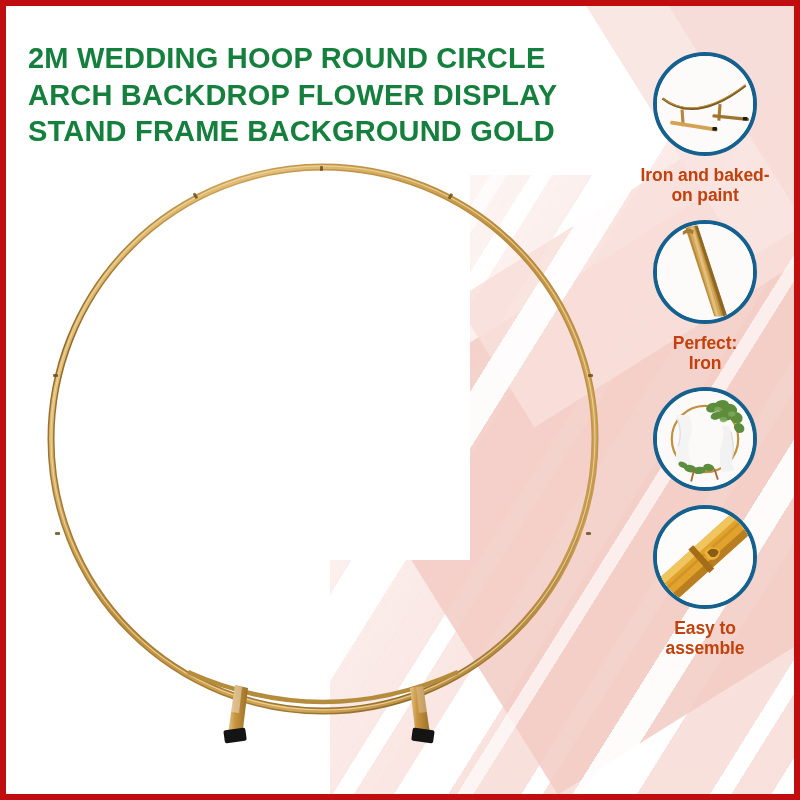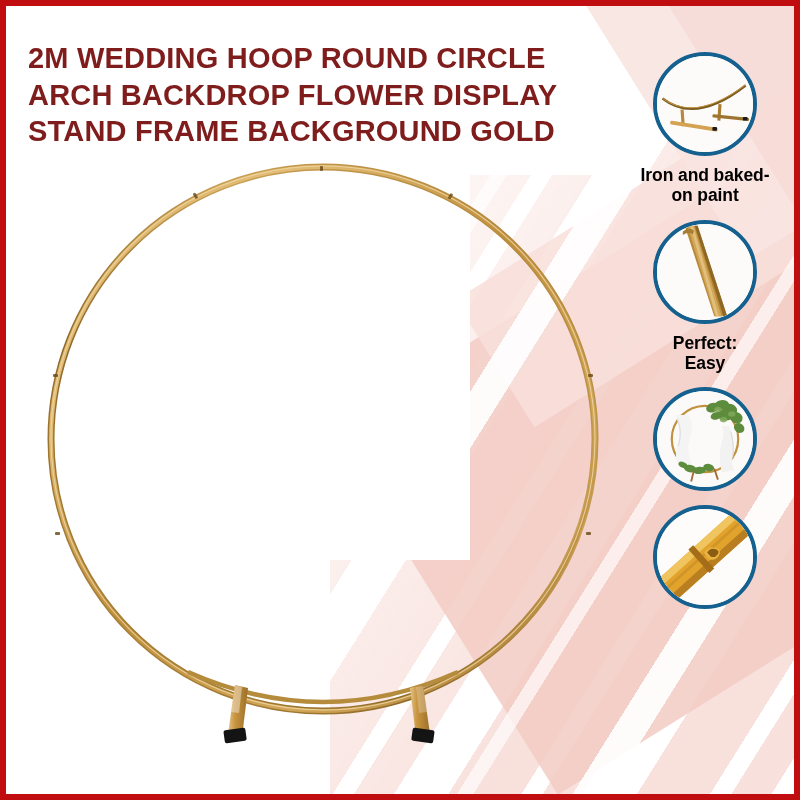--- a/index.html
+++ b/index.html
@@ -159,21 +159,21 @@
   .title {
     position: absolute;
     left: 28px;
     top: 40px;
     width: 570px;
     z-index: 20;
     font-weight: bold;
     font-size: 29px;
     line-height: 1.26;
     letter-spacing: 0.2px;
-    color: #7f1d1d;
+    color: #15803d;
     text-transform: uppercase;
   }
   .title .tline { display: block; white-space: nowrap; }
 
   
   .product {
     position: absolute;
     left: 42px;
     top: 160px;
     width: 575px;
@@ -213,21 +213,21 @@
     position: relative;
     flex: none;
   }
   .f-circle svg { display: block; width: 100%; height: 100%; }
   .f-label {
     margin-top: 9px;
     text-align: center;
     font-weight: bold;
     font-size: 17.5px;
     line-height: 1.16;
-    color: #000000;
+    color: #c2410c;
     width: 178px;
     letter-spacing: -0.1px;
   }
 </style>
 </head>
 <body>
 
 <div id="canvas">
 
   <div class="bg-base"></div>
@@ -328,21 +328,21 @@
           <rect width="104" height="104" fill="#fdfbfa"></rect>
           <path d="M 30 2 L 44 2 L 76 100 L 62 100 Z" fill="#b98b38"></path>
           <path d="M 33 2 L 40 2 L 70 100 L 63 100 Z" fill="#d2a758"></path>
           <path d="M 36 2 L 39 2 L 67 100 L 64 100 Z" fill="#e6c688" opacity="0.8"></path>
           <path d="M 41 2 L 44 2 L 76 100 L 72 100 Z" fill="#8e6726"></path>
           <path d="M 28 8 q 6 -5 12 -1 l -1 4 q -6 -3 -11 1 z" fill="#a87c31"></path>
         </svg>
       </div>
       <div class="f-label">
         <span>Perfect:</span><br>
-        <span>Easy</span>
+        <span>Iron</span>
       </div>
     </div>
 
     <div class="feature">
       <div class="f-circle">
         <svg viewBox="0 0 104 104">
           <rect width="104" height="104" fill="#fbfaf8"></rect>
           <circle cx="52" cy="52" r="36" fill="none" stroke="#c0913f" stroke-width="2.4"></circle>
 
           <path d="M 20 26 q 8 16 2 34 q -4 12 2 22 l 16 2 q -10 -18 -4 -34 q 5 -14 -2 -24 z" fill="#f4f4f4"></path>
@@ -386,18 +386,22 @@
             <rect x="-14" y="36" width="132" height="30" fill="#e2a32c"></rect>
             <rect x="-14" y="36" width="132" height="8" fill="#f0c55f"></rect>
             <rect x="-14" y="58" width="132" height="8" fill="#b97e1f"></rect>
             <rect x="-14" y="48" width="132" height="3" fill="#c98e26" opacity="0.7"></rect>
             <rect x="44" y="34" width="7" height="34" fill="#a46d18"></rect>
             <path d="M 54 48 q 9 -3 13 4 q 4 7 -3 9 q -7 2 -10 -4 z" fill="#e8b33f"></path>
             <path d="M 57 50 q 6 -2 9 3 q 3 5 -2 6 q -5 1 -7 -3 z" fill="#8c5c13"></path>
           </g>
         </svg>
       </div>
+      <div class="f-label">
+        <span>Easy to</span><br>
+        <span>assemble</span>
+      </div>
     </div>
 
   </div>
 
   <div class="frame"></div>
 </div>
 
 </body></html>

